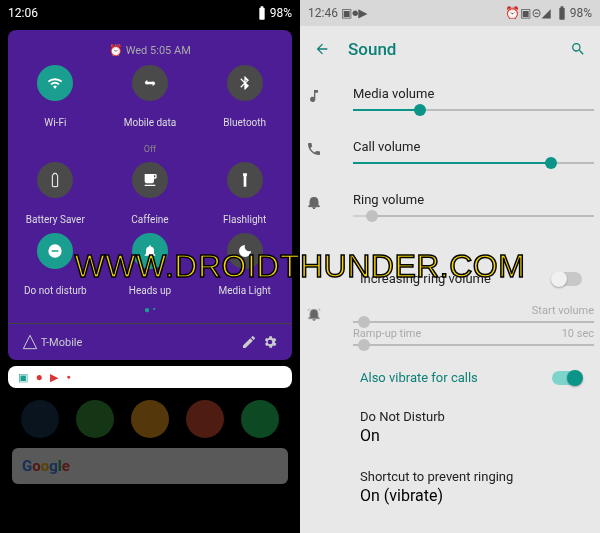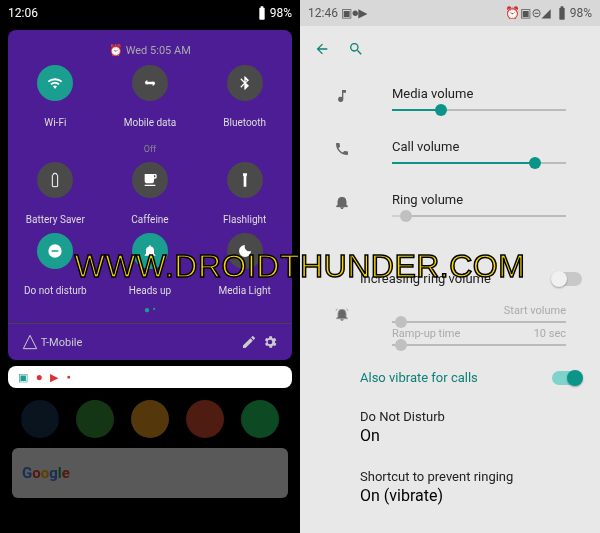--- a/index.html
+++ b/index.html
@@ -19,25 +19,25 @@
 .qs-on{background:#1a9e8f}
 .qs-off{background:#4a4a4a}
 .qs-sub{font-size:9px;color:#888}
 .dots{text-align:center;padding:4px;color:#1a9e8f;font-size:10px}
 .divider{height:1px;background:#444;margin:4px 0}
 .footer{display:flex;align-items:center;padding:6px 14px;color:#ccc;font-size:11px}
 .footer .sp{flex:1}
 .notif{background:#fff;margin:6px 8px;border-radius:8px;height:22px;display:flex;align-items:center;padding:0 10px;font-size:11px;color:#666;gap:8px}
 .dock{display:flex;justify-content:space-around;padding:6px 12px;opacity:.35}
 .app{width:38px;height:38px;border-radius:50%}
-.gsearch{margin:4px 12px;background:#fff;border-radius:6px;height:50px;display:flex;align-items:center;padding:0 10px;opacity:.35}
+.gsearch{margin:4px 12px;background:#fff;border-radius:6px;height:36px;display:flex;align-items:center;padding:0 10px;opacity:.35}
 .topbar{display:flex;align-items:center;height:46px;padding:0 14px;gap:18px}
 .topbar .title{color:#0d8077;font-size:17px;font-weight:500;flex:1}
 .setlist{padding:0}
-.srow{display:flex;padding:14px 34px 10px;gap:38px;position:relative}
+.srow{display:flex;padding:14px 6px 10px;gap:27px;position:relative}
 .srow .licon{width:20px;color:#666;padding-top:2px}
 .srow .body{flex:1}
 .srow .lbl{font-size:13px;color:#222;margin-bottom:8px}
 .slider{height:2px;background:#bbb;position:relative;margin:4px 0}
 .slider .fill{height:2px;background:#0b9488;position:absolute;left:0;top:0}
 .slider .thumb{width:12px;height:12px;border-radius:50%;background:#0b9488;position:absolute;top:-5px}
 .slider.dis .fill{background:#d0d0d0}
 .slider.dis .thumb{background:#c0c0c0}
 .toggle{width:30px;height:14px;border-radius:10px;background:#c8c8c8;position:relative}
 .toggle .knob{width:16px;height:16px;border-radius:50%;background:#f0f0f0;position:absolute;top:-1px;box-shadow:0 1px 2px rgba(0,0,0,.3)}
@@ -212,20 +212,21 @@
       </span>
     <span>98%</span>
   </div>
 
   <div class="topbar">
     <span class="ico" style="color:#0d8077">
         <svg viewBox="0 0 24 24">
           <path d="M20 11H7.83l5.59-5.59L12 4l-8 8 8 8 1.41-1.41L7.83 13H20z"></path>
         </svg>
       </span>
+    <span class="title">Sound</span>
     <span class="ico" style="color:#0d8077">
         <svg viewBox="0 0 24 24">
           <path d="M15.5 14h-.79l-.28-.27a6.5 6.5 0 10-.7.7l.27.28v.79l5 4.99L20.49 19zm-6 0A4.5 4.5 0 1114 9.5 4.5 4.5 0 019.5 14z"></path>
         </svg>
       </span>
   </div>
 
   <div class="setlist">
     <div class="srow">
       <div class="licon"><svg viewBox="0 0 24 24">

